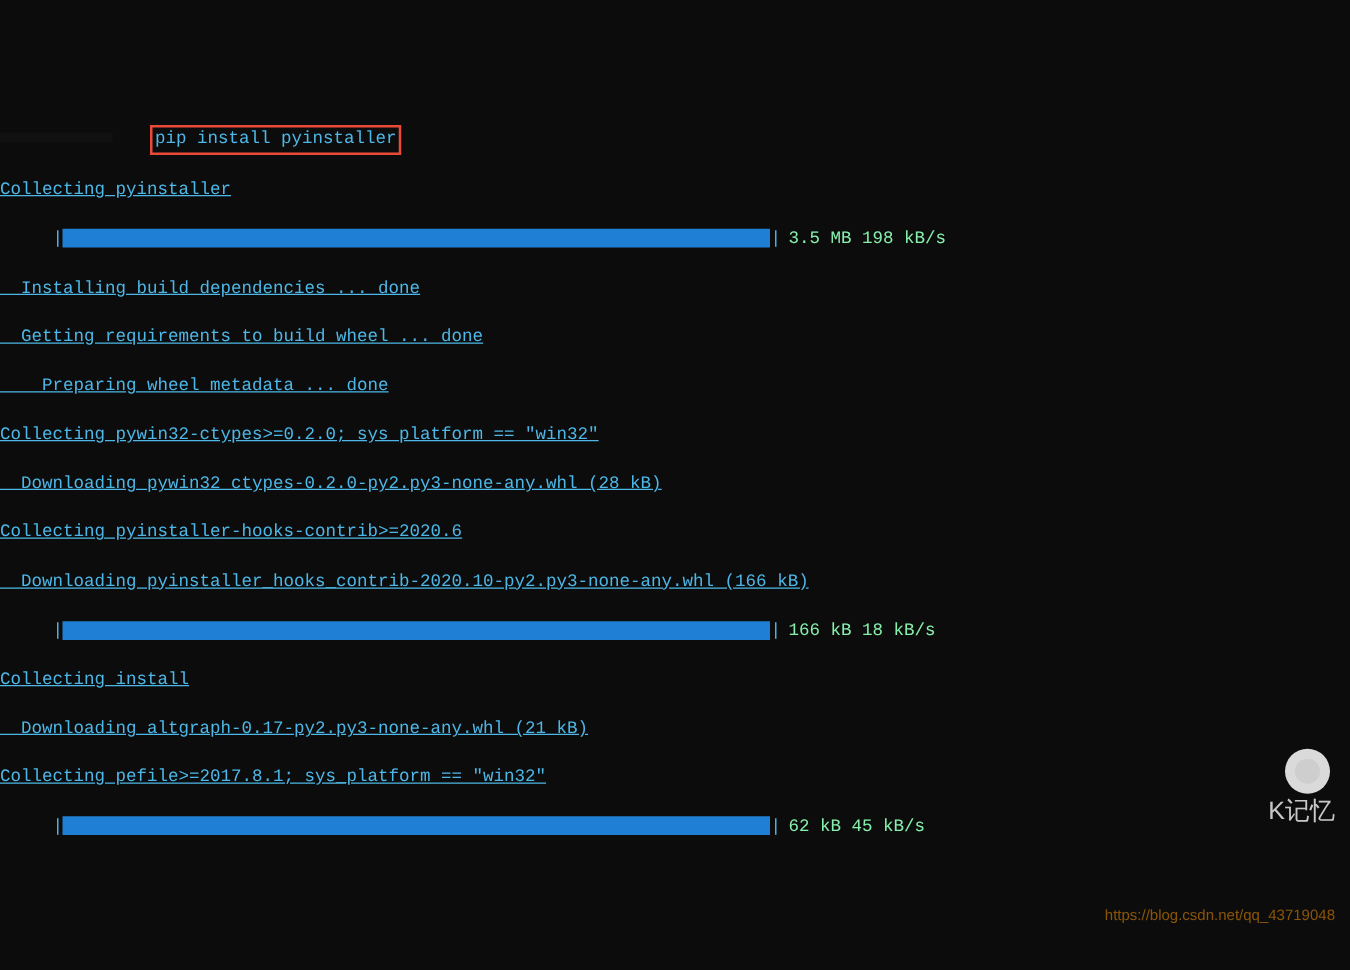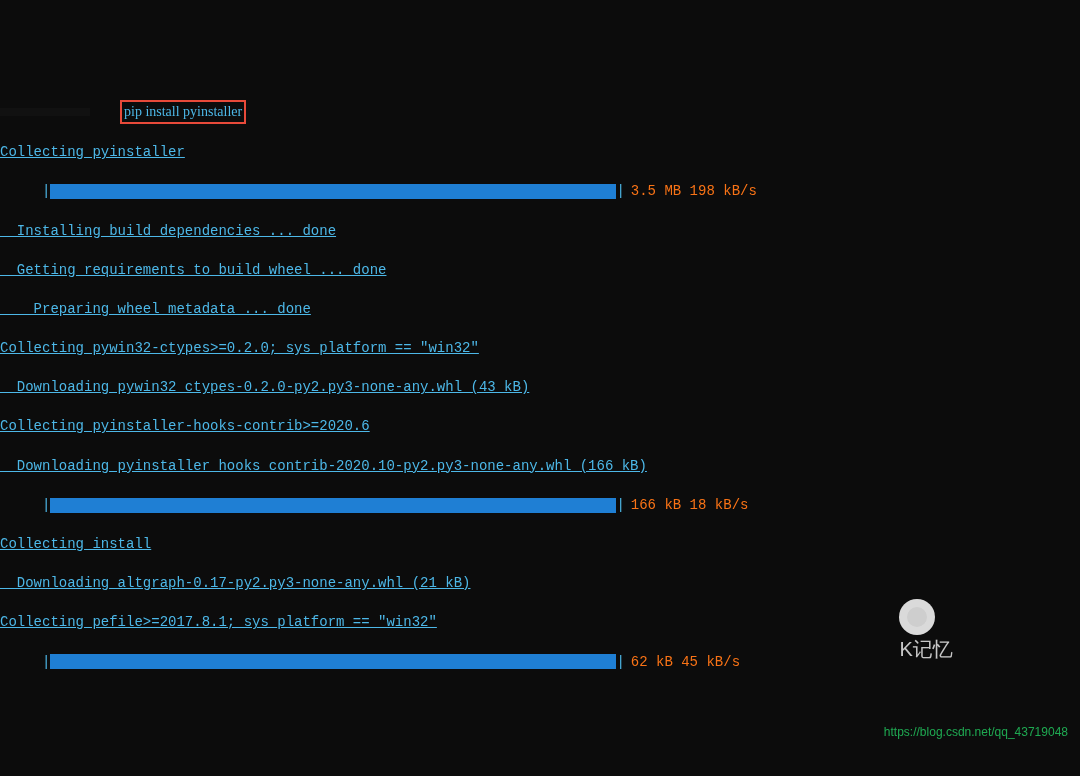--- a/index.html
+++ b/index.html
@@ -29,43 +29,42 @@
     content: "";
     position: absolute;
     left: 0; top: 3px;
     width: 90px; height: 8px;
     background: #111;
   }
   .red-box {
     border: 2px solid #e84a3a;
     padding: 0 2px;
     display: inline-block;
-    font-family: Liberation Serif, serif;
   }
   .progress-line { margin-left: 42px; }
   .bar-pipe { color: #4db8e8; }
   .bar {
     display: inline-block;
     height: 15px;
     background: #1f7fd4;
     vertical-align: middle;
   }
   .bar1 { width: 566px; }
   .bar2 { width: 566px; }
   .bar3 { width: 566px; }
-  .bar-text { color: #f97316; margin-left: 6px; }
+  .bar-text { color: #86efac; margin-left: 6px; }
   .plain { color: #4db8e8; text-decoration: underline; }
   .watermark {
     position: absolute;
     right: 12px;
     bottom: 16px;
     color: #cfcfcf;
     opacity: 0.85;
     font-family: sans-serif;
-    text-align: left;
+    text-align: right;
   }
   .watermark .bubble {
     display: inline-block;
     width: 36px; height: 36px;
     border-radius: 50%;
     background: #fff;
     vertical-align: middle;
     margin-right: 4px;
     position: relative;
   }
@@ -77,39 +76,39 @@
     border-radius: 50%;
     background: #f0f0f0;
   }
   .watermark .name {
     font-size: 20px;
     color: #e8e8e8;
     vertical-align: middle;
   }
   .watermark .url {
     font-size: 12px;
-    color: #22c55e;
+    color: #a16207;
     margin-top: 2px;
   }
   .line { display: block; }
 </style>
 </head>
 <body>
 
 
 
 <div>
 <span class="line cmd-line"><span class="prompt-hidden"></span><span class="red-box"><span>pip install pyinstaller</span></span></span>
 <span class="line plain">Collecting pyinstaller</span>
 <span class="line progress-line"><span class="bar-pipe">|</span><span class="bar bar1"></span><span class="bar-pipe">|</span><span class="bar-text">3.5 MB 198 kB/s</span></span>
 <span class="line plain">  Installing build dependencies ... done</span>
 <span class="line plain">  Getting requirements to build wheel ... done</span>
 <span class="line plain">    Preparing wheel metadata ... done</span>
 <span class="line plain">Collecting pywin32-ctypes&gt;=0.2.0; sys_platform == "win32"</span>
-<span class="line plain">  Downloading pywin32_ctypes-0.2.0-py2.py3-none-any.whl (43 kB)</span>
+<span class="line plain">  Downloading pywin32_ctypes-0.2.0-py2.py3-none-any.whl (28 kB)</span>
 <span class="line plain">Collecting pyinstaller-hooks-contrib&gt;=2020.6</span>
 <span class="line plain">  Downloading pyinstaller_hooks_contrib-2020.10-py2.py3-none-any.whl (166 kB)</span>
 <span class="line progress-line"><span class="bar-pipe">|</span><span class="bar bar2"></span><span class="bar-pipe">|</span><span class="bar-text">166 kB 18 kB/s</span></span>
 <span class="line plain">Collecting install</span>
 <span class="line plain">  Downloading altgraph-0.17-py2.py3-none-any.whl (21 kB)</span>
 <span class="line plain">Collecting pefile&gt;=2017.8.1; sys_platform == "win32"</span>
 <span class="line progress-line"><span class="bar-pipe">|</span><span class="bar bar3"></span><span class="bar-pipe">|</span><span class="bar-text">62 kB 45 kB/s</span></span>
 
 
 

